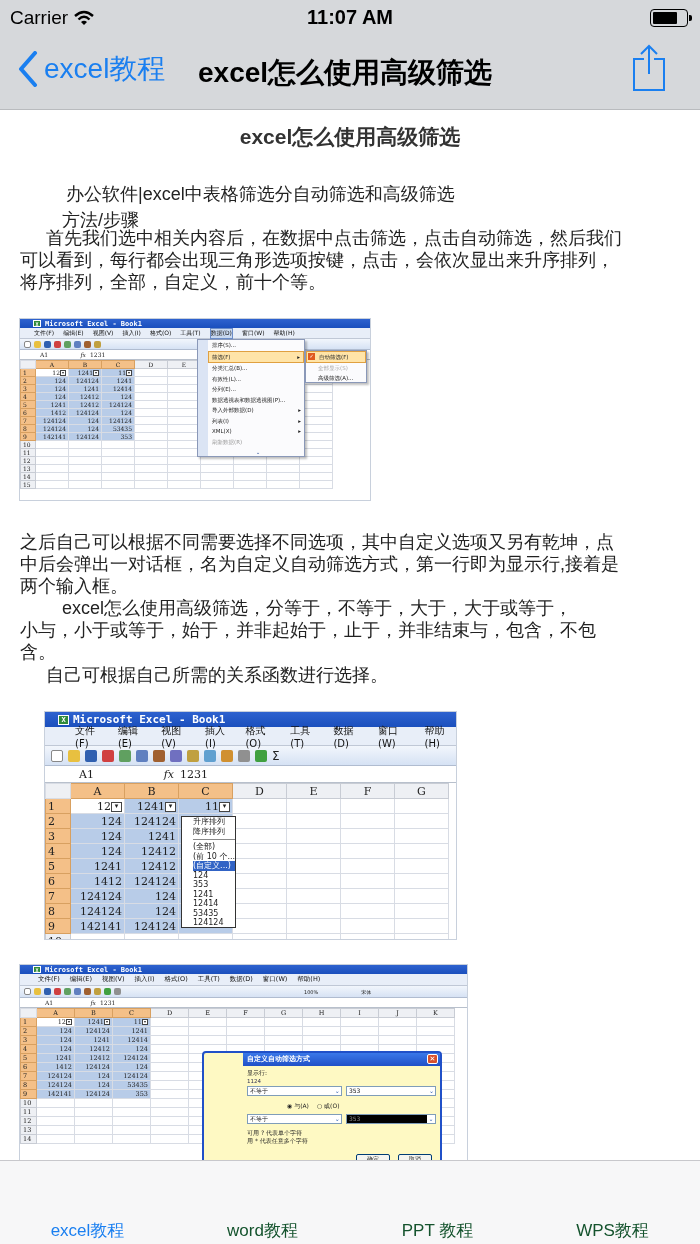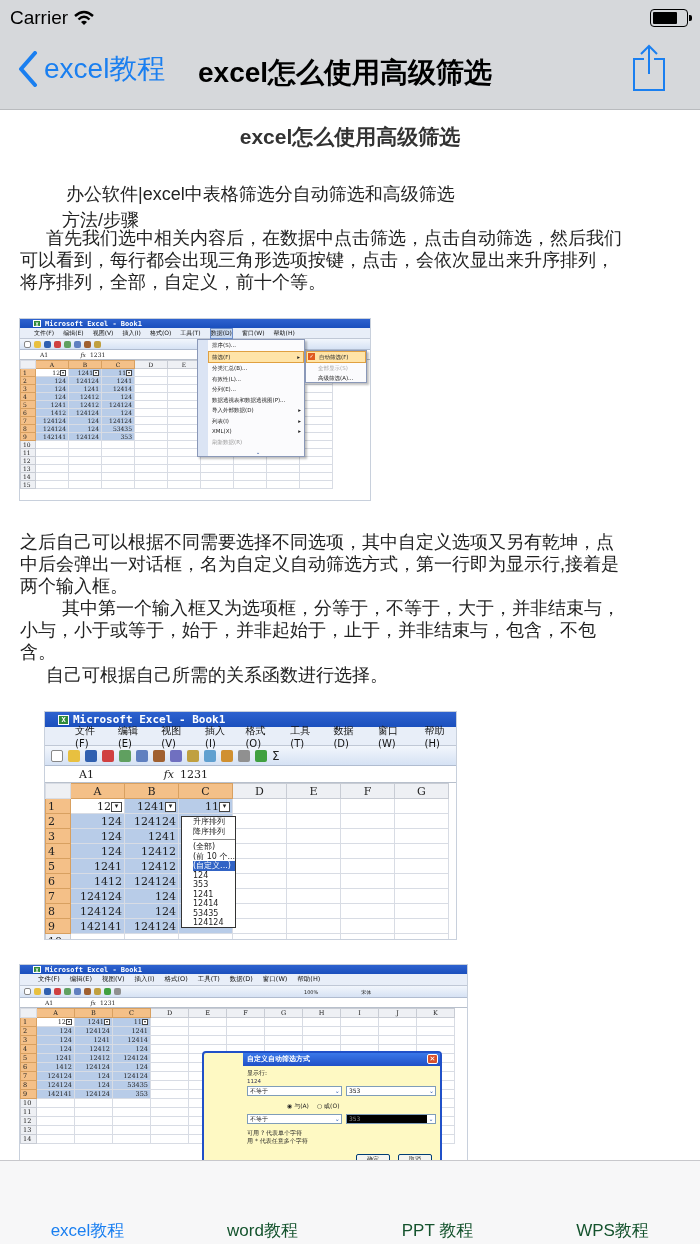--- a/index.html
+++ b/index.html
@@ -56,20 +56,21 @@
   <div class="topbar">
     <div class="status">
       <div class="carrier">
         <span>Carrier</span>
         <svg width="20" height="16" viewBox="0 0 20 16">
           <path d="M1 6 Q10 -2 19 6" stroke="#000" stroke-width="2.4" fill="none"></path>
           <path d="M4.5 9.5 Q10 4 15.5 9.5" stroke="#000" stroke-width="2.4" fill="none"></path>
           <path d="M10 15 L7 12 Q10 9.5 13 12 Z" fill="#000"></path>
         </svg>
       </div>
+      <div class="time">11:07 AM</div>
       <div class="battery">
           <div class="fill"></div>
           <div class="nub"></div>
         </div>
     </div>
     <div class="nav">
       <div class="back">
         <svg width="20" height="36" viewBox="0 0 20 36">
           <path d="M17 2 L3 18 L17 34" stroke="#1a7ff0" stroke-width="4" fill="none" stroke-linecap="round" stroke-linejoin="round"></path>
         </svg>
@@ -342,21 +343,21 @@
       <div style="position:absolute; left:285px; top:31px; width:62px; height:33px; background:#fbfbfd; border:1px solid #8a98b8; font-size:5.5px; line-height:10px; box-shadow:2px 2px 2px rgba(0,0,0,0.25);">
         <div style="background:#ffe4a8;border:1px solid #e0a040;padding-left:12px;position:relative;"><span style="position:absolute;left:1px;top:1px;width:7px;height:7px;background:#e05a20;color:#fff;font-size:5px;line-height:7px;text-align:center;">✓</span><span>自动筛选(F)</span></div>
         <div style="padding-left:12px;color:#aaa;">全部显示(S)</div>
         <div style="padding-left:12px;">高级筛选(A)...</div>
       </div>
     </div>
 
     <div class="p" style="top:420px; left:20px;">之后自己可以根据不同需要选择不同选项，其中自定义选项又另有乾坤，点</div>
     <div class="p" style="top:442px; left:20px;">中后会弹出一对话框，名为自定义自动筛选方式，第一行即为显示行,接着是</div>
     <div class="p" style="top:464px; left:20px;">两个输入框。</div>
-    <div class="p" style="top:486px; left:62px;">其中第一个输入框又为选项框，分等于，不等于，大于，并非结束与，</div>
+    <div class="p" style="top:486px; left:62px;">excel怎么使用高级筛选，分等于，不等于，大于，大于或等于，</div>
     <div class="p" style="top:508px; left:20px;">小与，小于或等于，始于，并非起始于，止于，并非结束与，包含，不包</div>
     <div class="p" style="top:530px; left:20px;">含。</div>
     <div class="p" style="top:553px; left:46px;">自己可根据自己所需的关系函数进行选择。</div>
 
     <div class="xl" style="top:600px; left:44px; width:413px; height:229px;">
       <div class="wtitle" style="height:15px; font-size:11px;">
         <span class="xicon" style="width:11px;height:10px;font-size:7px;line-height:9px;">X</span>
         <span>Microsoft Excel - Book1</span>
       </div>
       <div class="menubar" style="height:19px; font-size:10px; gap:13px; padding-left:30px;">

